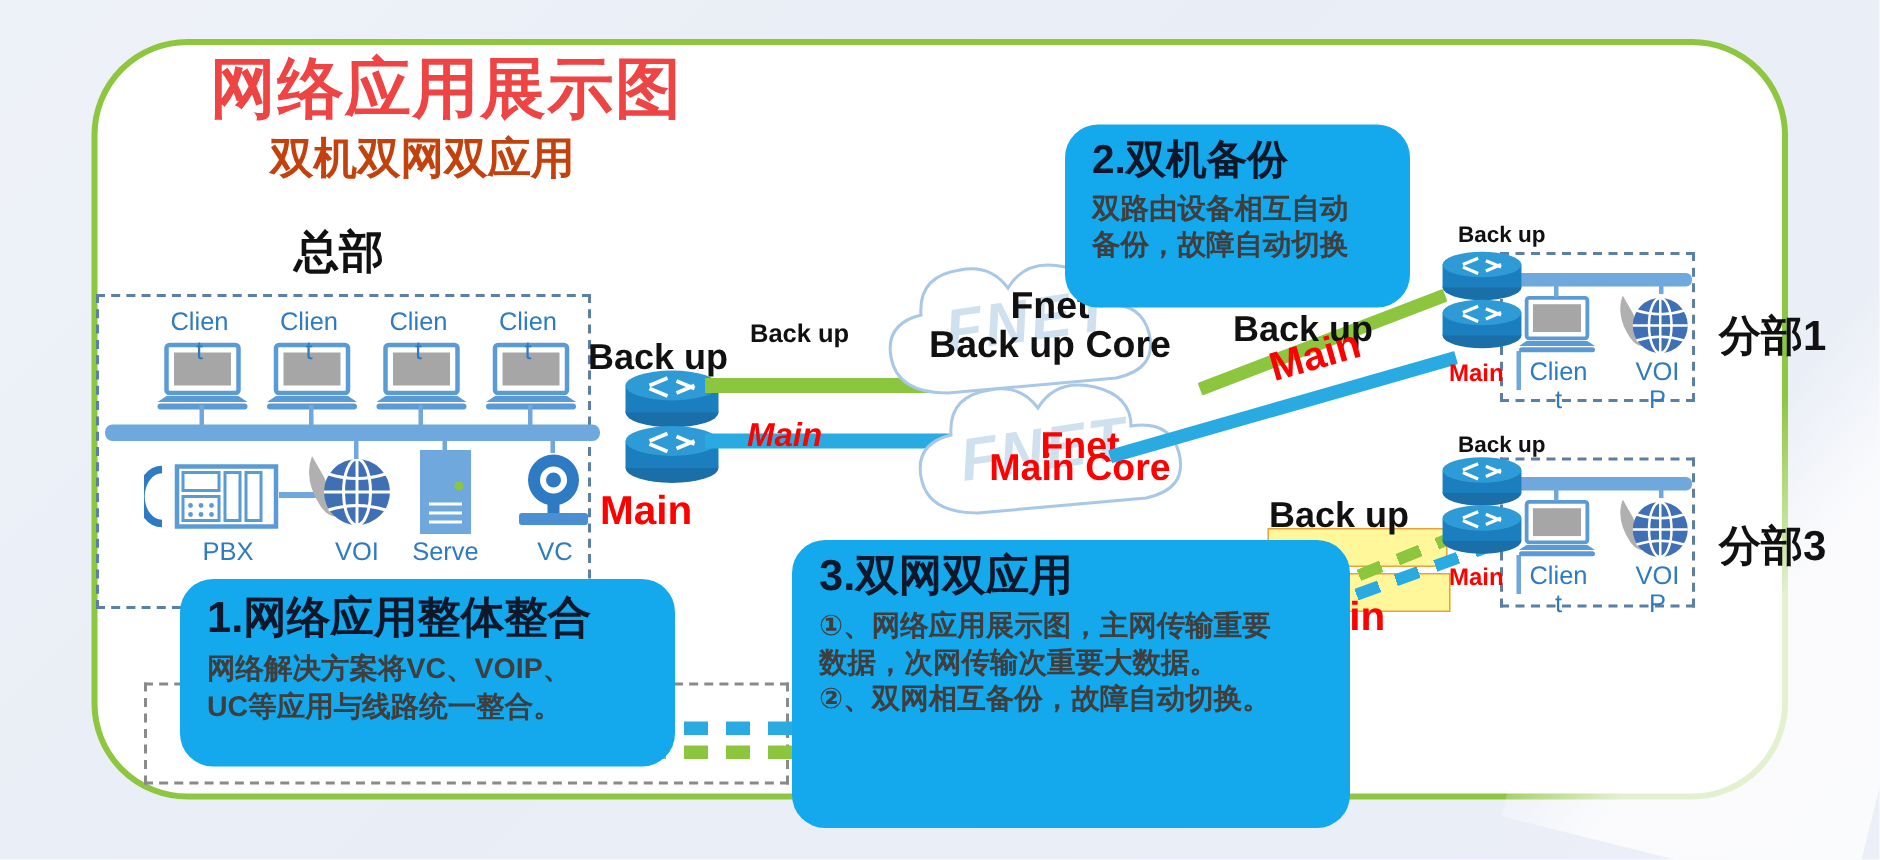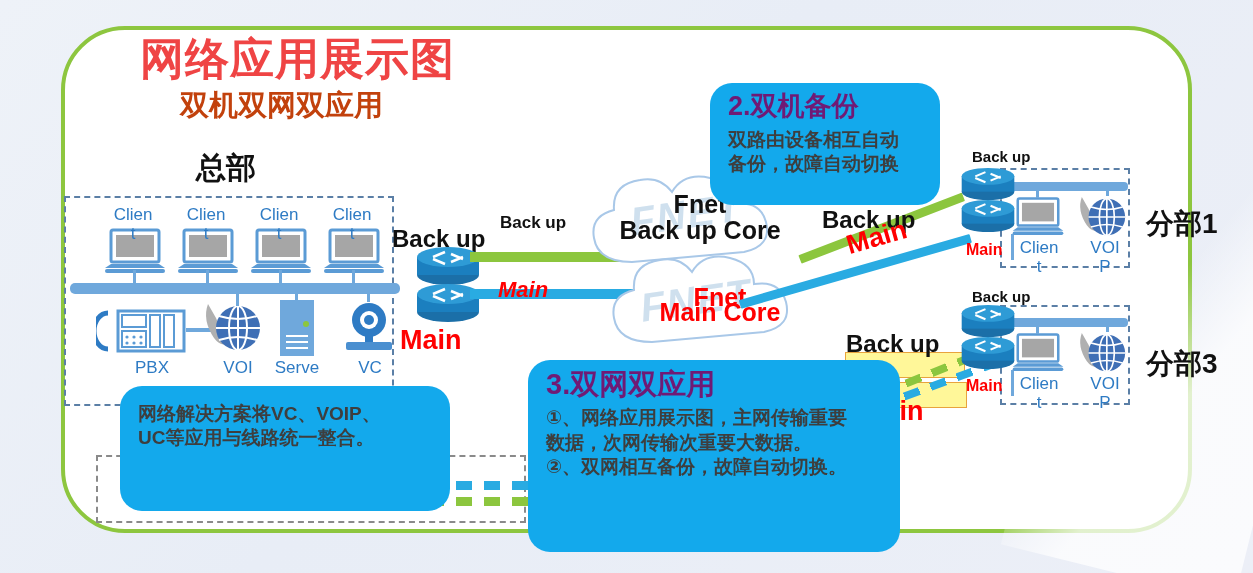--- a/index.html
+++ b/index.html
@@ -84,21 +84,21 @@
   .hl{
     position:absolute;background:#FFF799;border:1px solid #E8A33D;box-sizing:border-box;
   }
 
   
   .callout{
     position:absolute;background:#13A9EC;border-radius:22px;
     color:#fff;box-sizing:border-box;
   }
   .callout h3{
-    margin:0;font-size:29px;font-weight:bold;color:#701a75;line-height:1.15;
+    margin:0;font-size:29px;font-weight:bold;color:#0f172a;line-height:1.15;
     white-space:nowrap;
   }
   .callout p{
     margin:0;font-size:19px;font-weight:bold;color:#3e3e3e;line-height:1.28;
   }
   .callout.small h3{font-size:27px;}
 </style>
 </head>
 <body>
 
@@ -392,20 +392,21 @@
     <span>VOI</span><br>
     <span>P</span>
   </div>
   <div class="abs branch-label" style="left:1146px;top:345px;">分部3</div>
 
   <div class="abs dash-box-gray" style="left:96px;top:455px;width:430px;height:68px;"></div>
   <div class="abs dashed-cyan" style="left:400px;top:481px;width:150px;height:9px;"></div>
   <div class="abs dashed-green" style="left:400px;top:497px;width:150px;height:9px;"></div>
 
   <div class="callout" style="left:120px;top:386px;width:330px;height:125px;padding:10px 16px 0 18px;">
+    <h3>1.网络应用整体整合</h3>
     <p style="margin-top:6px;">网络解决方案将VC、VOIP、</p>
     <p>UC等应用与线路统一整合。</p>
   </div>
 
   <div class="callout small" style="left:710px;top:83px;width:230px;height:122px;padding:8px 14px 0 18px;">
     <h3>2.双机备份</h3>
     <p style="margin-top:6px;">双路由设备相互自动</p>
     <p>备份，故障自动切换</p>
   </div>
 

